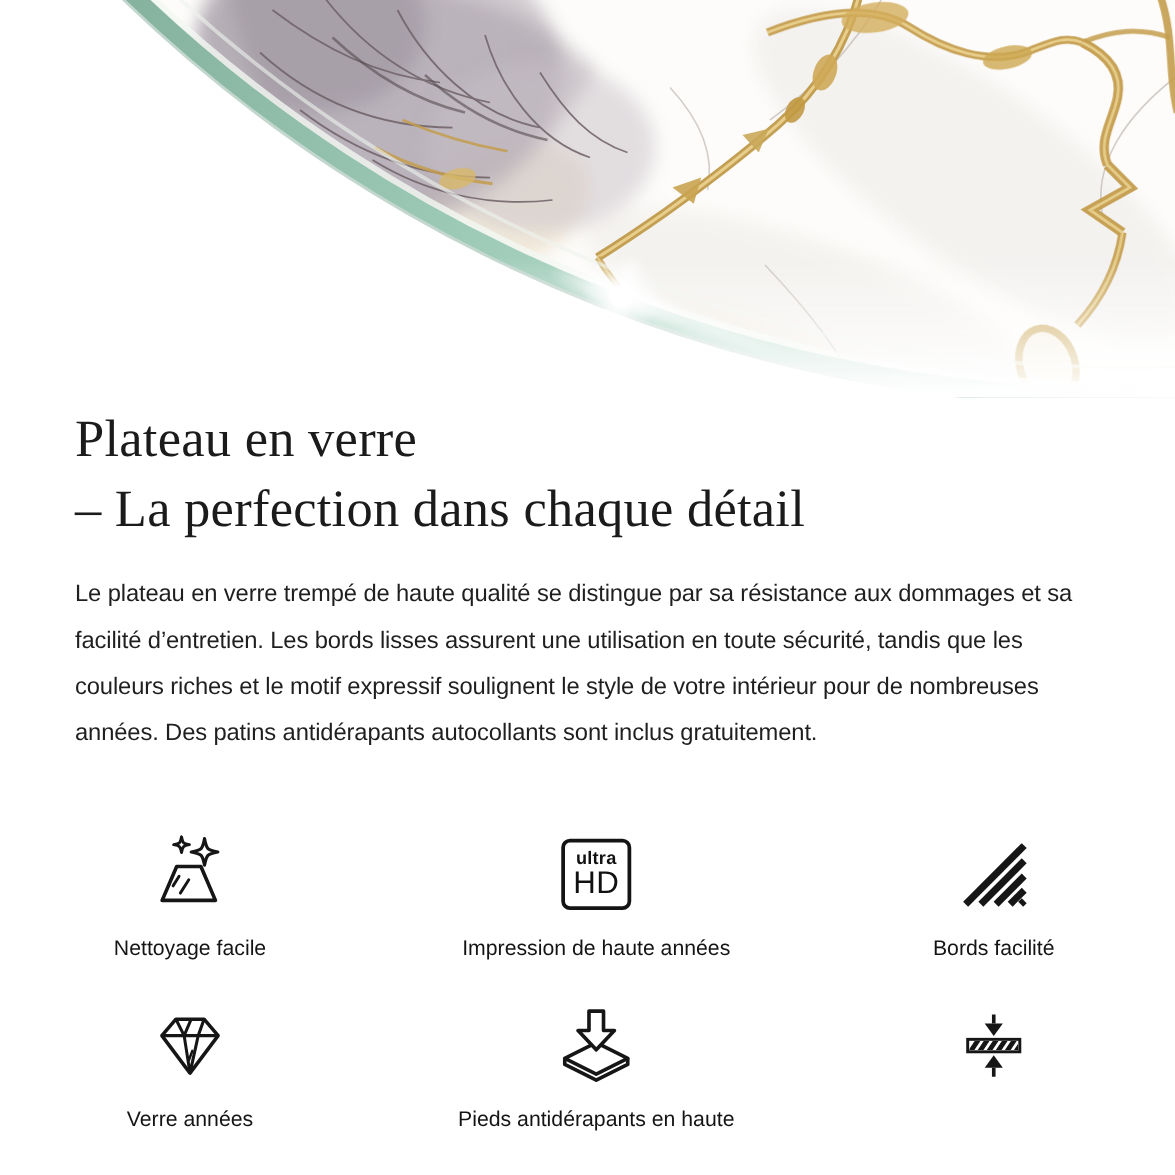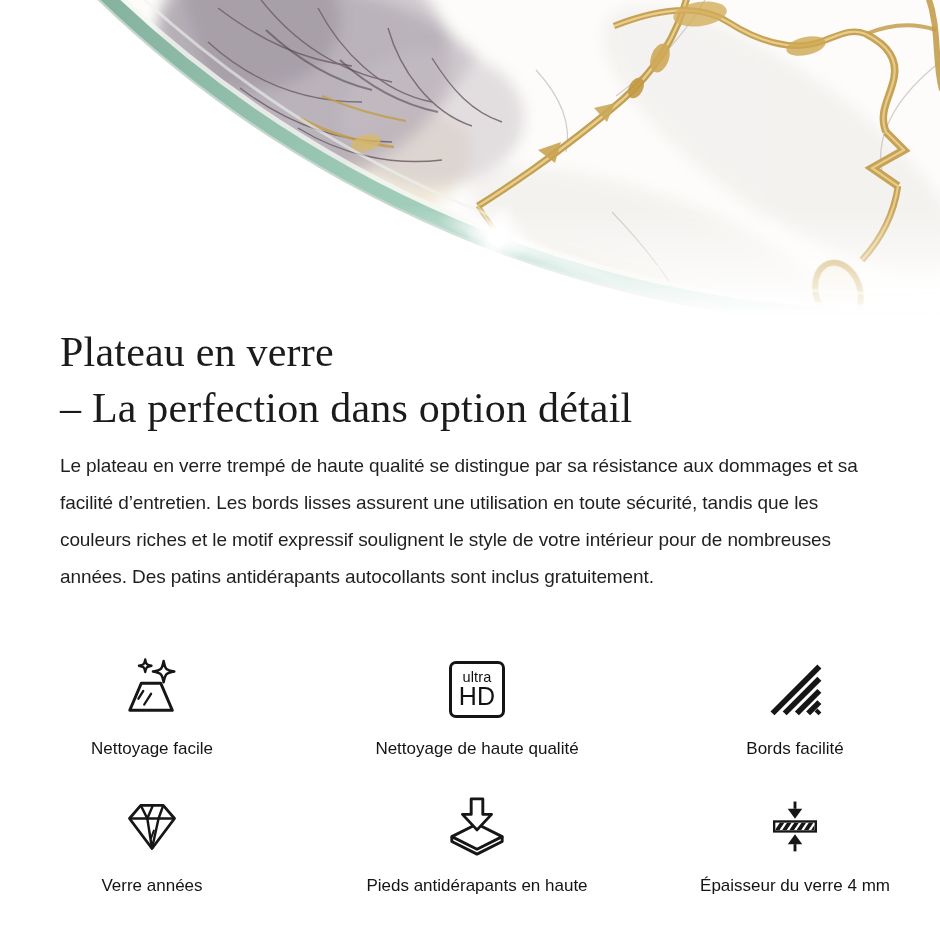--- a/index.html
+++ b/index.html
@@ -15,36 +15,36 @@
   .hero svg{display:block;}
 
   
   .content{padding:0 60px;}
   .headline{
     font-family:"Liberation Serif",serif;
     font-size:42px;line-height:56px;font-weight:400;color:#1b1b1b;
     margin-top:6px;letter-spacing:.2px;
   }
   .paragraph{
-    margin-top:11px;width:832px;
+    margin-top:21px;width:832px;
     font-size:19px;line-height:37px;color:#1f1f1f;letter-spacing:-.1px;
   }
 
   
   .features{margin-top:63px;display:grid;grid-template-columns:304px 346px 290px;row-gap:36px;}
   .feature{display:flex;flex-direction:column;align-items:center;}
   .feature .icon-box{height:62px;display:flex;align-items:center;justify-content:center;}
   .feature .label{margin-top:18px;font-size:17px;line-height:21px;color:#141414;text-align:right;white-space:nowrap;}
 
   .uhd-box{
     width:50px;height:51px;border:3.2px solid #141414;border-radius:7px;
     display:flex;flex-direction:column;align-items:center;justify-content:center;
     background:#fff;
   }
-  .uhd-top{font-size:14.5px;font-weight:400;line-height:14px;letter-spacing:.2px;color:#111;}
+  .uhd-top{font-size:14.5px;font-weight:700;line-height:14px;letter-spacing:.2px;color:#111;}
   .uhd-bottom{font-size:25px;font-weight:400;line-height:24px;letter-spacing:.3px;color:#111;margin-top:0;}
 </style>
 </head>
 <body>
 
 <div class="page">
 
   <div class="hero">
     <svg width="940" height="318" viewBox="0 0 940 318" aria-hidden="true">
       <defs>
@@ -165,21 +165,21 @@
         <circle cx="497" cy="237" r="9" fill="#ffffff" opacity="0.95"></circle>
       </g>
 
       <rect x="0" y="205" width="940" height="113" fill="url(#fadeBottom)"></rect>
     </svg>
   </div>
 
   <div class="content">
     <h1 class="headline" style="margin:6px 0 0 0;">
       <div>Plateau en verre</div>
-      <div>– La perfection dans option détail</div>
+      <div>– La perfection dans chaque détail</div>
     </h1>
 
     <p class="paragraph" style="margin-bottom:0;">Le plateau en verre trempé de haute qualité se distingue par sa résistance aux dommages et sa facilité d’entretien. Les bords lisses assurent une utilisation en toute sécurité, tandis que les couleurs riches et le motif expressif soulignent le style de votre intérieur pour de nombreuses années. Des patins antidérapants autocollants sont inclus gratuitement.</p>
 
     <div class="features" style="margin-left:-60px;margin-right:-60px;">
 
       <div class="feature">
         <div class="icon-box">
           <svg width="62" height="62" viewBox="0 0 64 64" fill="none">
             <path d="M21,26 L41,26 L53,54 L9,54 Z" stroke="#161616" stroke-width="3" stroke-linejoin="round"></path>
@@ -191,21 +191,21 @@
         <div class="label">Nettoyage facile</div>
       </div>
 
       <div class="feature">
         <div class="icon-box">
           <div class="uhd-box">
             <div class="uhd-top">ultra</div>
             <div class="uhd-bottom">HD</div>
           </div>
         </div>
-        <div class="label">Nettoyage de haute qualité</div>
+        <div class="label">Impression de haute années</div>
       </div>
 
       <div class="feature">
         <div class="icon-box">
           <svg width="60" height="60" viewBox="0 0 64 64">
             <g stroke="#161616" stroke-width="6" stroke-linecap="butt">
               <line x1="8" y1="58" x2="58" y2="8"></line>
               <line x1="21" y1="58" x2="58" y2="21"></line>
               <line x1="34" y1="58" x2="58" y2="34"></line>
               <line x1="46" y1="58" x2="58" y2="46"></line>
@@ -256,18 +256,17 @@
               <line x1="18" y1="40" x2="28" y2="25"></line>
               <line x1="26" y1="40" x2="36" y2="25"></line>
               <line x1="34" y1="40" x2="44" y2="25"></line>
               <line x1="42" y1="40" x2="52" y2="25"></line>
               <line x1="50" y1="40" x2="60" y2="25"></line>
             </g>
             <path d="M32,60 L32,52" stroke="#161616" stroke-width="3.2"></path>
             <path d="M24,52 L40,52 L32,41 Z" fill="#161616"></path>
           </svg>
         </div>
-        <div class="label">Épaisseur du verre 4 mm</div>
       </div>
 
     </div>
   </div>
 </div>
 
 </body></html>

